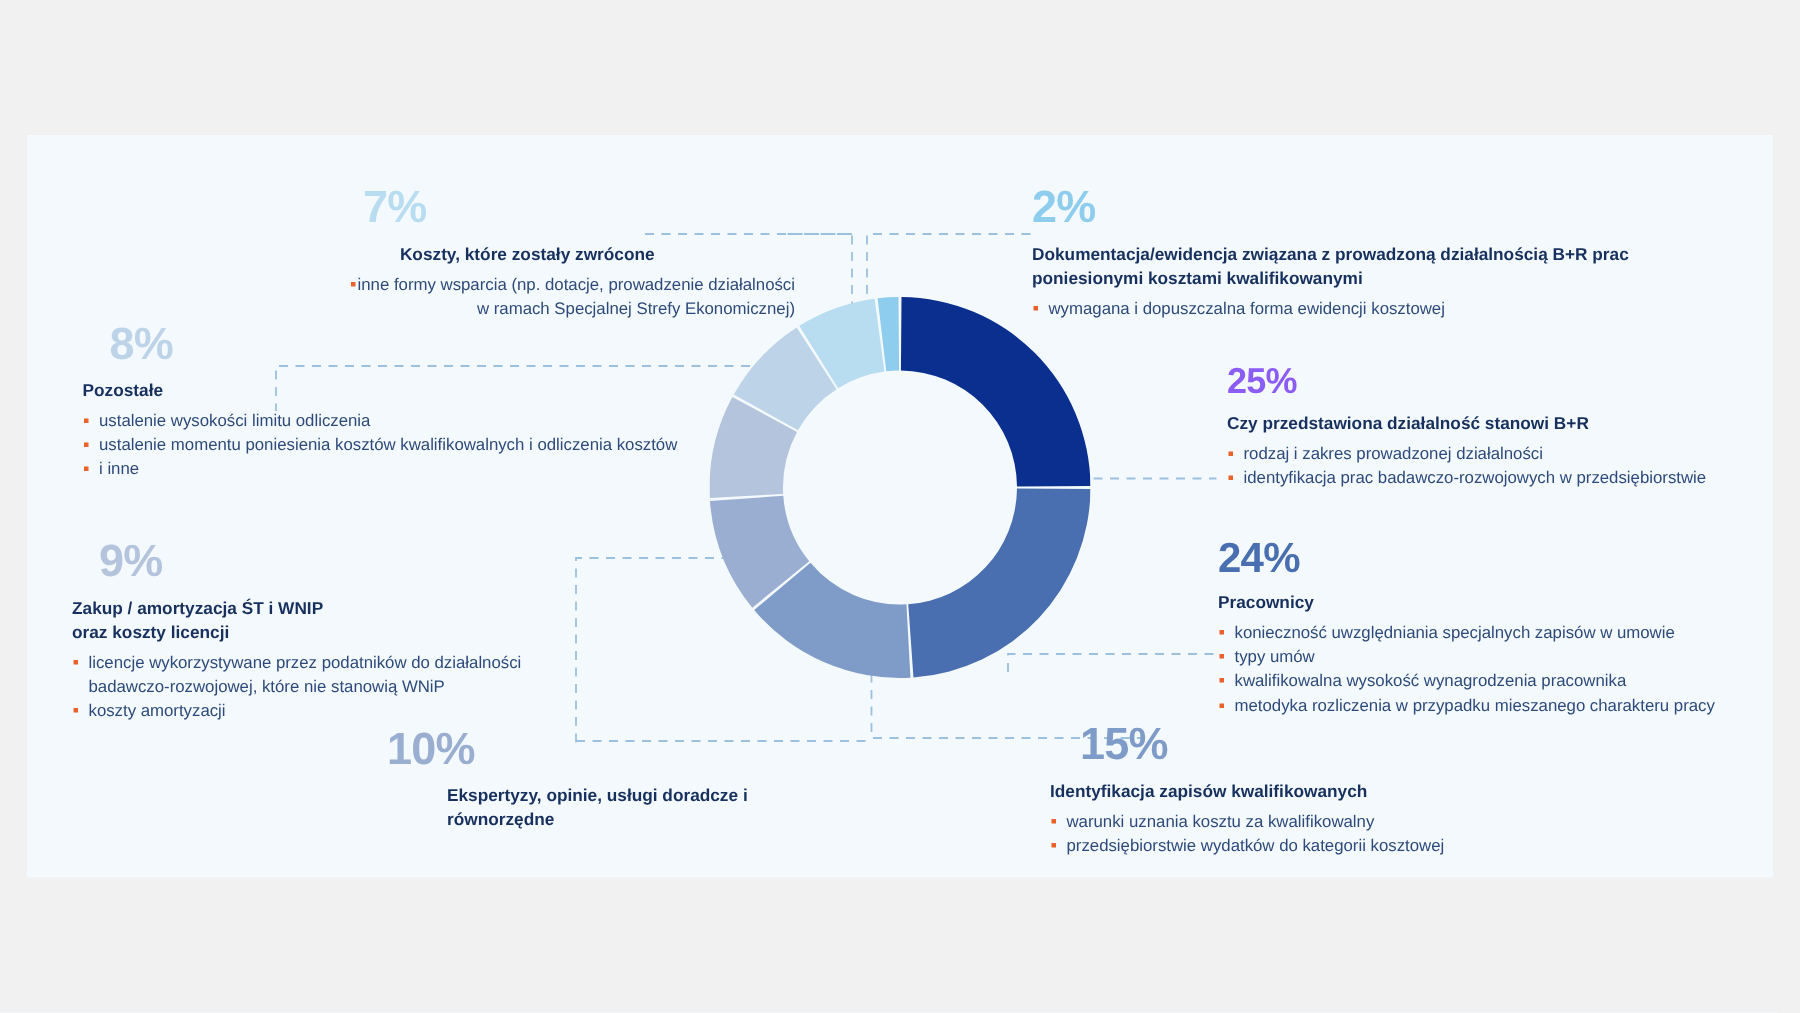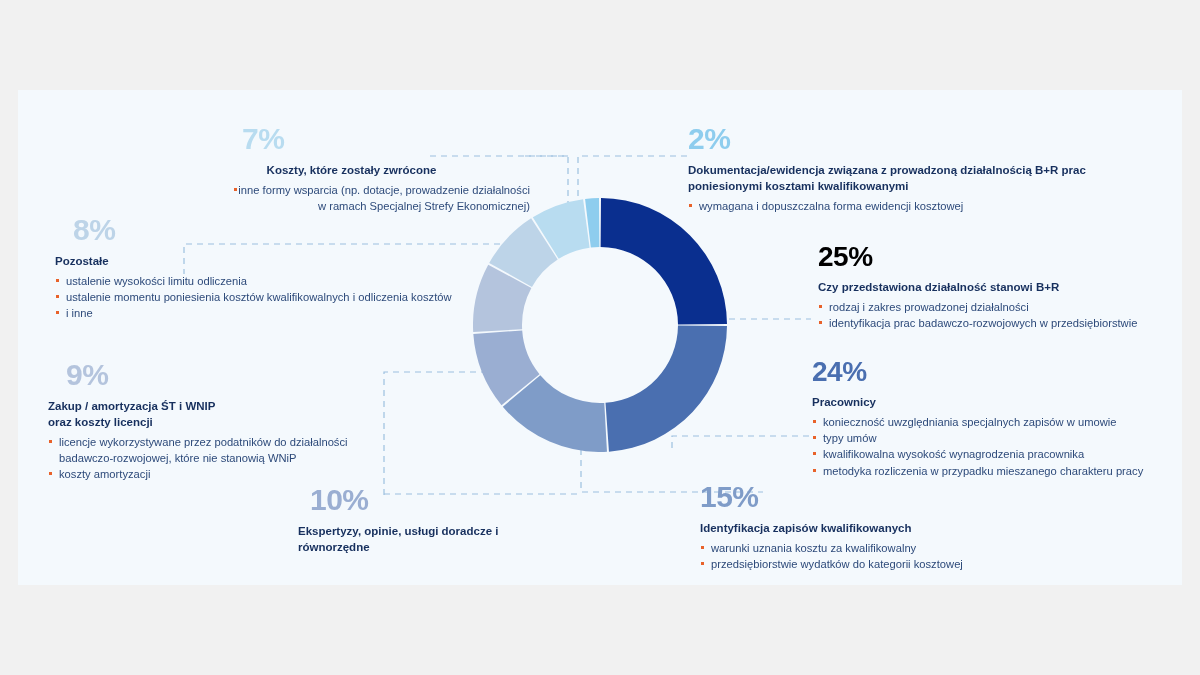--- a/index.html
+++ b/index.html
@@ -142,46 +142,46 @@
     <div class="pct" style="font-size:30px;color:#b4c4dd;margin-left:18px;">9%</div>
     <div class="ttl" style="margin-bottom:0;">Zakup / amortyzacja ŚT i WNIP</div>
     <div class="ttl">oraz koszty licencji</div>
     <ul class="items">
       <li>licencje wykorzystywane przez podatników do działalności badawczo-rozwojowej, które nie stanowią WNiP</li>
       <li>koszty amortyzacji</li>
     </ul>
   </div>
 
   <div class="callout ralign" style="left:230px;top:485px;width:340px;">
-    <div class="pct" style="font-size:30px;color:#9aaed2;text-align:left;margin-left:80px;">10%</div>
+    <div class="pct" style="font-size:30px;color:#9aaed2;text-align:left;margin-left:28px;">10%</div>
     <div class="ttl" style="text-align:left;margin-left:68px;">Ekspertyzy, opinie, usługi doradcze i równorzędne</div>
   </div>
 
   <div class="callout" style="left:700px;top:482px;width:420px;">
-    <div class="pct" style="font-size:30px;color:#7f9cc8;margin-left:0;">15%</div>
+    <div class="pct" style="font-size:30px;color:#7f9cc8;margin-left:20px;">15%</div>
     <div class="ttl">Identyfikacja zapisów kwalifikowanych</div>
     <ul class="items">
       <li>warunki uznania kosztu za kwalifikowalny</li>
       <li>przedsiębiorstwie wydatków do kategorii kosztowej</li>
     </ul>
   </div>
 
   <div class="callout" style="left:812px;top:358px;width:400px;">
     <div class="pct" style="font-size:28px;color:#4a6fb0;">24%</div>
     <div class="ttl">Pracownicy</div>
     <ul class="items">
       <li>konieczność uwzględniania specjalnych zapisów w umowie</li>
       <li>typy umów</li>
       <li>kwalifikowalna wysokość wynagrodzenia pracownika</li>
       <li>metodyka rozliczenia w przypadku mieszanego charakteru pracy</li>
     </ul>
   </div>
 
   <div class="callout" style="left:818px;top:243px;width:380px;">
-    <div class="pct" style="font-size:28px;color:#000000;">25%</div>
+    <div class="pct" style="font-size:24px;color:#8b5cf6;">25%</div>
     <div class="ttl">Czy przedstawiona działalność stanowi B+R</div>
     <ul class="items">
       <li>rodzaj i zakres prowadzonej działalności</li>
       <li>identyfikacja prac badawczo-rozwojowych w przedsiębiorstwie</li>
     </ul>
   </div>
 
 </div>
 
 </body></html>

